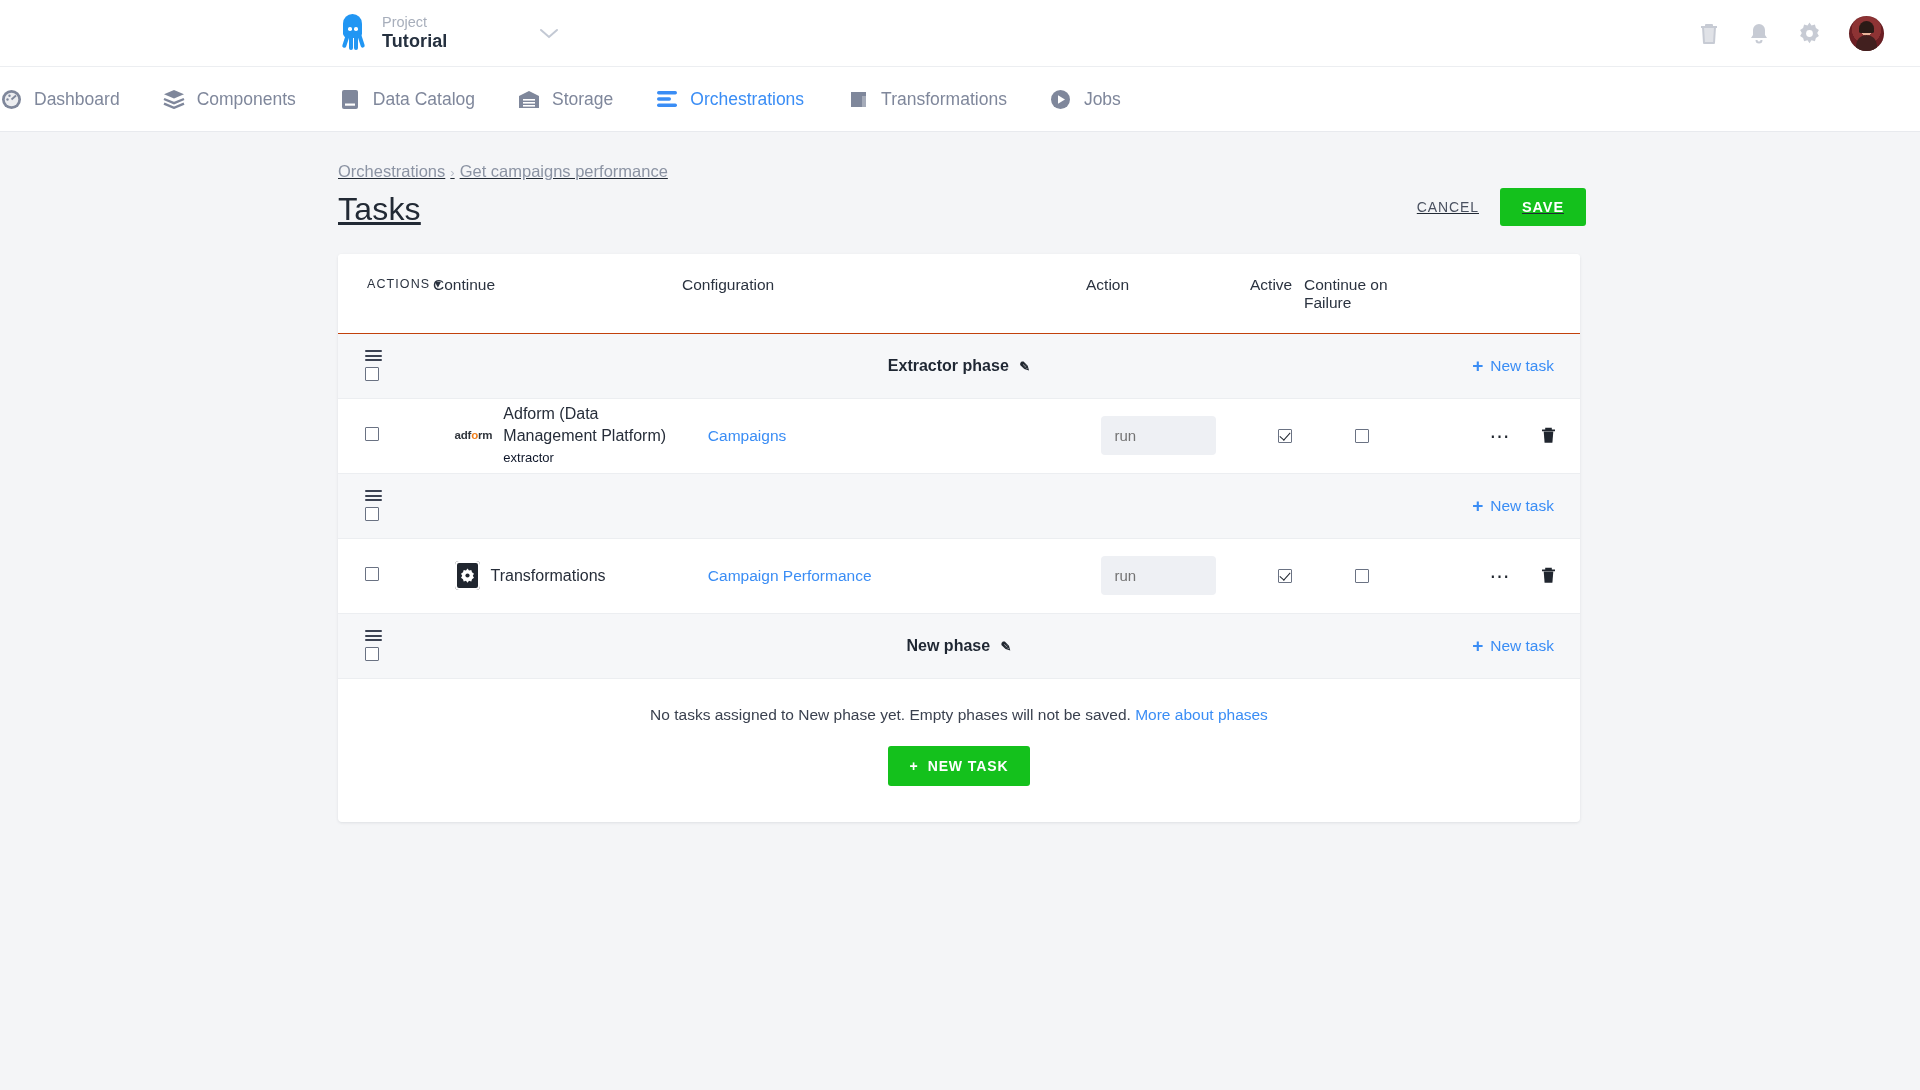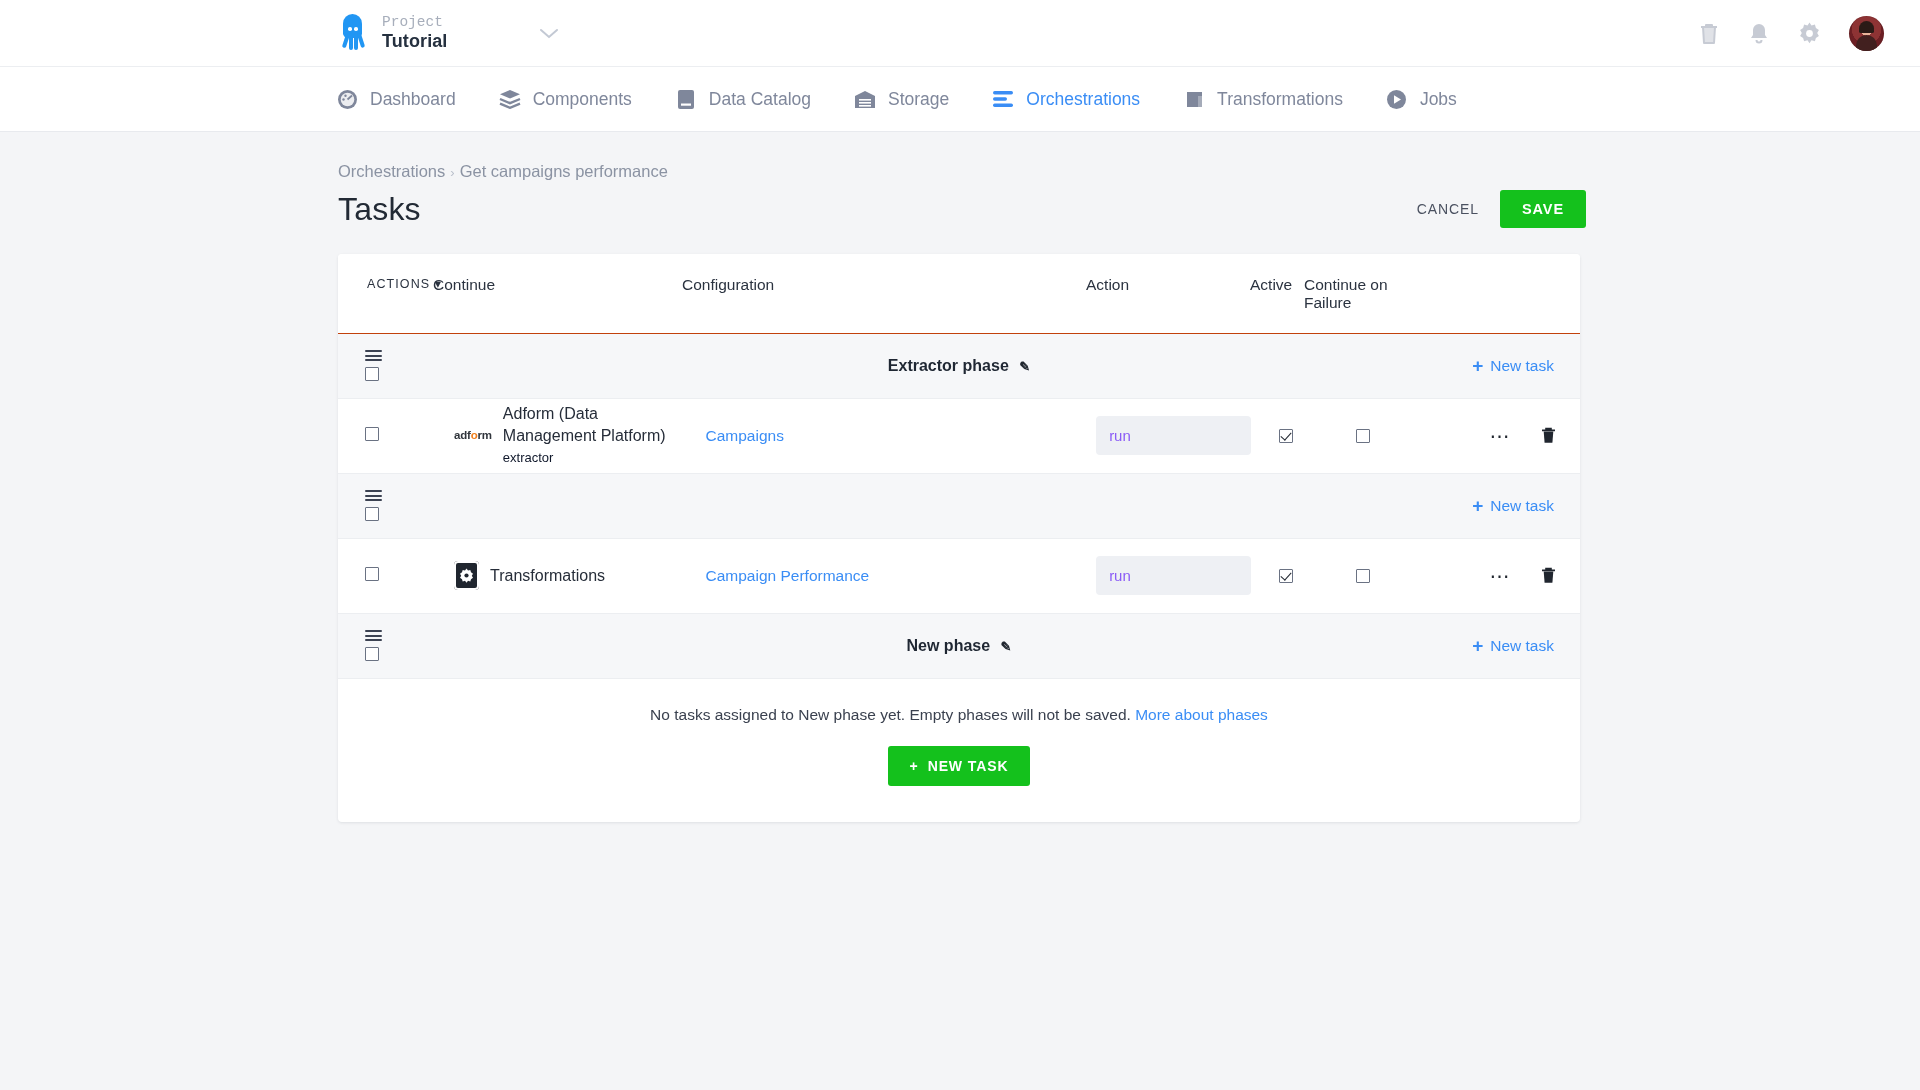--- a/index.html
+++ b/index.html
@@ -31,21 +31,21 @@
     position: absolute; top: 13px; width: 3.5px; height: 3.5px;
     background: #fff; border-radius: 50%;
   }
   .octopus .eye.l { left: 12px; }
   .octopus .eye.r { left: 18px; }
   .octopus .leg {
     position: absolute; width: 3.6px; background: #2196f3; border-radius: 2px;
     top: 19px;
   }
   .project-text { line-height: 1.15; }
-  .project-label { font-size: 14.5px; color: #a7aebb; font-family: Liberation Mono, monospace; }
+  .project-label { font-size: 14.5px; color: #a7aebb; }
   .project-name { font-size: 18px; font-weight: bold; color: #25303f; letter-spacing: .1px; }
   .proj-caret {
     margin-left: 92px; color: #c3c9d4; font-size: 15px;
     display: flex; align-items: center; cursor: pointer;
   }
   .topbar-right {
     position: absolute; right: 36px; top: 0; height: 67px;
     display: flex; align-items: center; gap: 28px;
   }
   .ticon { color: #c7cbd4; cursor: pointer; display: flex; align-items: center; }
@@ -62,35 +62,34 @@
   .avatar::before {
     content: ""; position: absolute; left: 10px; top: 5px; width: 15px; height: 12px;
     background: #2b1a16; border-radius: 8px 8px 2px 2px; z-index: 2;
   }
 
   
   .nav {
     height: 65px; background: #fff;
     display: flex; align-items: center;
     border-bottom: 1px solid #e8eaee;
-    padding-left: 336px;
   }
   .nav-item {
     display: flex; align-items: center; gap: 12px;
     margin-right: 43px; cursor: pointer;
     font-size: 17.5px; color: #7f879b;
   }
   .nav-item.active { color: #3a8df5; }
   .nav-ico { width: 22px; height: 22px; display: flex; align-items: center; justify-content: center; }
 
   
   .page { padding: 0 0 0 0; }
   .head-row {
-    display: flex; align-items: flex-end; justify-content: space-between;
-    padding: 30px 36px 0 338px; margin-right: 0;
+    display: flex; align-items: flex-start; justify-content: space-between;
+    padding: 30px 36px 0 338px; margin-right: 0; text-decoration: underline;
   }
   .crumbs { font-size: 16.5px; color: #8b93a3; }
   .crumbs .sep { color: #b9bfcb; margin: 0 5px; font-size: 13px; }
   .crumbs a { color: #8b93a3; text-decoration: none; cursor: pointer; }
   .title { font-size: 32px; font-weight: normal; color: #222a35; margin-top: 10px; letter-spacing: .2px; }
   .head-actions { display: flex; align-items: center; gap: 21px; padding-top: 26px; padding-right: 298px; margin-left: 13px; }
   .btn-cancel {
     font-size: 14px; letter-spacing: .9px; color: #4a5160;
     background: none; border: none; cursor: pointer; font-family: inherit;
   }
@@ -150,21 +149,21 @@
   .plus { font-size: 19px; line-height: 1; font-weight: bold; }
 
   .c-check { width: 95px; padding-left: 27px; }
   .c-component { width: 249px; display: flex; align-items: center; gap: 11px; font-size: 16px; color: #262d39; line-height: 1.35; }
   .c-component .sub { font-size: 13px; color: #0f172a; }
   .c-config { width: 404px; font-size: 15.5px; }
   .c-config a { color: #3a8df5; text-decoration: none; cursor: pointer; }
   .c-action { width: 164px; }
   .action-box {
     background: #eef0f4; border: none; border-radius: 4px;
-    padding: 11px 13px; width: 155px; font-size: 15px; color: #8b5cf6;
+    padding: 11px 13px; width: 115px; font-size: 15px; color: #737373;
     font-family: inherit;
   }
   .c-active { width: 54px; display: flex; }
   .c-cof { width: 118px; display: flex; }
   .c-rowactions { margin-left: auto; margin-right: 24px; display: flex; align-items: center; gap: 30px; }
   .dots { letter-spacing: 1.5px; font-size: 20px; color: #20262f; cursor: pointer; line-height: .5; }
   .trash-sm { cursor: pointer; color: #20262f; display: flex; }
 
   .adform-logo { font-size: 11.5px; font-weight: bold; color: #30353c; letter-spacing: -.2px; white-space: nowrap; }
   .adform-logo .o { color: #ef7d1a; }

